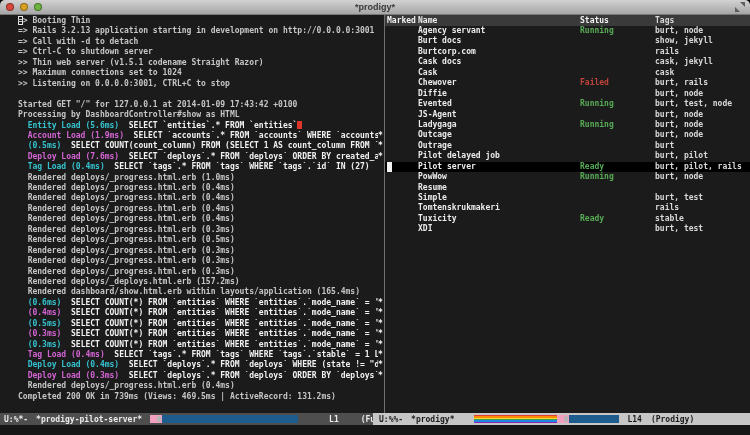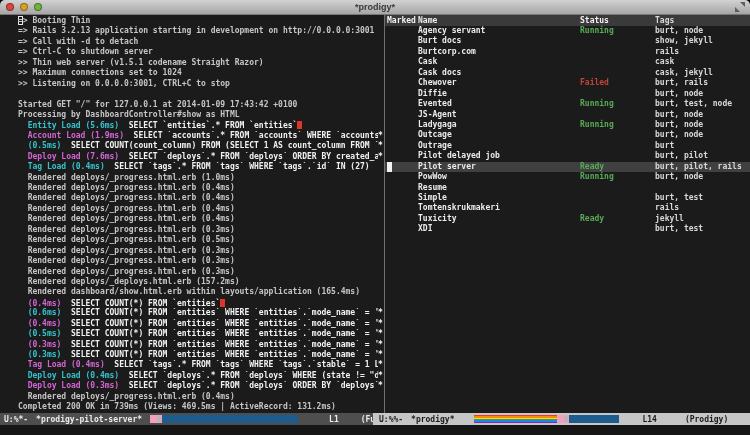--- a/index.html
+++ b/index.html
@@ -29,41 +29,41 @@
   .tl-text{flex:1 1 auto;overflow:hidden;white-space:pre;}
   .sp{color:#c6c6c6;} .sw{color:#f2f2f2;} .sc{color:#35c3cf;} .sm{color:#d465d4;}
   .scur{color:#c6c6c6;box-shadow:inset 0 0 0 1px #e6e6e6;}
   .srb{display:inline-block;width:5px;height:8px;background:#dd3527;transform:translateY(1px);}
   .star{flex:none;width:6px;color:#fafafa;background:#1b1b1b;}
 
   
   .phead{display:flex;height:11px;line-height:11px;background:#3a3a3a;color:#f2f2f2;
     font-size:8px;font-weight:700;}
   .prow{display:flex;height:10.45px;line-height:10.45px;font-size:8px;font-weight:700;color:#e8e8e8;}
-  .prow.sel{background:#404040;}
+  .prow.sel{background:#000000;}
   .col-marked{width:33px;flex:none;display:flex;padding-left:2px;box-sizing:border-box;}
   .col-name{width:162px;flex:none;overflow:hidden;white-space:pre;color:#ececec;}
   .col-status{width:75px;flex:none;white-space:pre;}
   .col-tags{flex:1;overflow:hidden;white-space:pre;color:#d9d9d9;}
   .col-status.running,.col-status.ready{color:#58ab56;}
   .col-status.failed{color:#c0443b;}
   .cursor-block{width:5px;height:100%;background:#f2f2f2;}
 
   
   .modelines{position:absolute;top:398px;left:0;right:0;height:12px;display:flex;}
   .ml{display:flex;align-items:center;font-size:8px;font-weight:700;overflow:hidden;white-space:pre;}
   .ml-left{width:373px;background:#4e4e4e;color:#ededed;flex:none;}
   .ml-right{flex:1;background:#c6c6c6;color:#1a1a1a;}
   .ml .prefix{margin-left:4px;}
   .ml .buffer{margin-left:8px;}
   .ml .lnum{margin-left:31px;}
   .ml .mode{margin-left:22px;}
   .ml-right .prefix{margin-left:6px;}
-  .ml-right .lnum{margin-left:23px;}
-  .ml-right .mode{margin-left:28px;}
+  .ml-right .lnum{margin-left:8px;}
+  .ml-right .mode{margin-left:9px;}
   .nyanbar{display:flex;height:8px;width:148px;margin-left:8px;flex:none;}
   .ml-right .nyanbar{margin-left:20px;width:145px;}
   .rainbow{height:100%;background:linear-gradient(180deg,
     #e53935 0 17%,#fb8c00 17% 33%,#fdd835 33% 50%,#43a047 50% 67%,#1e88e5 67% 83%,#8e24aa 83% 100%);}
   .cat{width:12px;height:100%;background:#f2a0c0;position:relative;flex:none;}
   .cat::after{content:"";position:absolute;right:1px;top:1px;width:4px;height:6px;background:#b5b5b5;border-radius:2px;}
   .space{flex:1;background:#1e5c8e;}
 
   .echo{position:absolute;top:410px;left:0;right:0;bottom:0;background:#161616;}
 </style>
@@ -162,23 +162,20 @@
           <div class="tline">
             <span class="tl-text"><span class="sp">  Rendered deploys/_progress.html.erb (0.3ms)</span></span>
           </div>
           <div class="tline">
             <span class="tl-text"><span class="sp">  Rendered deploys/_deploys.html.erb (157.2ms)</span></span>
           </div>
           <div class="tline">
             <span class="tl-text"><span class="sp">  Rendered dashboard/show.html.erb within layouts/application (165.4ms)</span></span>
           </div>
           <div class="tline">
-            <span class="tl-text"><span class="sp">  </span><span class="sm">(0.4ms)</span><span class="sw">  SELECT COUNT(*) FROM `entities`</span><span class="srb"></span></span>
-          </div>
-          <div class="tline">
             <span class="tl-text"><span class="sp">  </span><span class="sc">(0.6ms)</span><span class="sw">  SELECT COUNT(*) FROM `entities` WHERE `entities`.`mode_name` = 'empt</span></span>
             <span class="star">*</span>
           </div>
           <div class="tline">
             <span class="tl-text"><span class="sp">  </span><span class="sm">(0.4ms)</span><span class="sw">  SELECT COUNT(*) FROM `entities` WHERE `entities`.`mode_name` = 'stab</span></span>
             <span class="star">*</span>
           </div>
           <div class="tline">
             <span class="tl-text"><span class="sp">  </span><span class="sc">(0.5ms)</span><span class="sw">  SELECT COUNT(*) FROM `entities` WHERE `entities`.`mode_name` = 'unst</span></span>
             <span class="star">*</span>
@@ -232,29 +229,29 @@
               <span class="col-tags">show, jekyll</span>
             </div>
             <div class="prow">
               <span class="col-marked"></span>
               <span class="col-name">Burtcorp.com</span>
               <span class="col-status "></span>
               <span class="col-tags">rails</span>
             </div>
             <div class="prow">
               <span class="col-marked"></span>
+              <span class="col-name">Cask docs</span>
+              <span class="col-status "></span>
+              <span class="col-tags">cask, jekyll</span>
+            </div>
+            <div class="prow">
+              <span class="col-marked"></span>
               <span class="col-name">Cask</span>
               <span class="col-status "></span>
               <span class="col-tags">cask</span>
-            </div>
-            <div class="prow">
-              <span class="col-marked"></span>
-              <span class="col-name">Cask docs</span>
-              <span class="col-status "></span>
-              <span class="col-tags">cask, jekyll</span>
             </div>
             <div class="prow">
               <span class="col-marked"></span>
               <span class="col-name">Chewover</span>
               <span class="col-status failed">Failed</span>
               <span class="col-tags">burt, rails</span>
             </div>
             <div class="prow">
               <span class="col-marked"></span>
               <span class="col-name">Diffie</span>
@@ -326,21 +323,21 @@
             <div class="prow">
               <span class="col-marked"></span>
               <span class="col-name">Tomtenskrukmakeri</span>
               <span class="col-status "></span>
               <span class="col-tags">rails</span>
             </div>
             <div class="prow">
               <span class="col-marked"></span>
               <span class="col-name">Tuxicity</span>
               <span class="col-status ready">Ready</span>
-              <span class="col-tags">jekyll</span>
+              <span class="col-tags">stable</span>
             </div>
             <div class="prow">
               <span class="col-marked"></span>
               <span class="col-name">XDI</span>
               <span class="col-status "></span>
               <span class="col-tags">burt, test</span>
             </div>
           </div>
       </div>
     </div>

